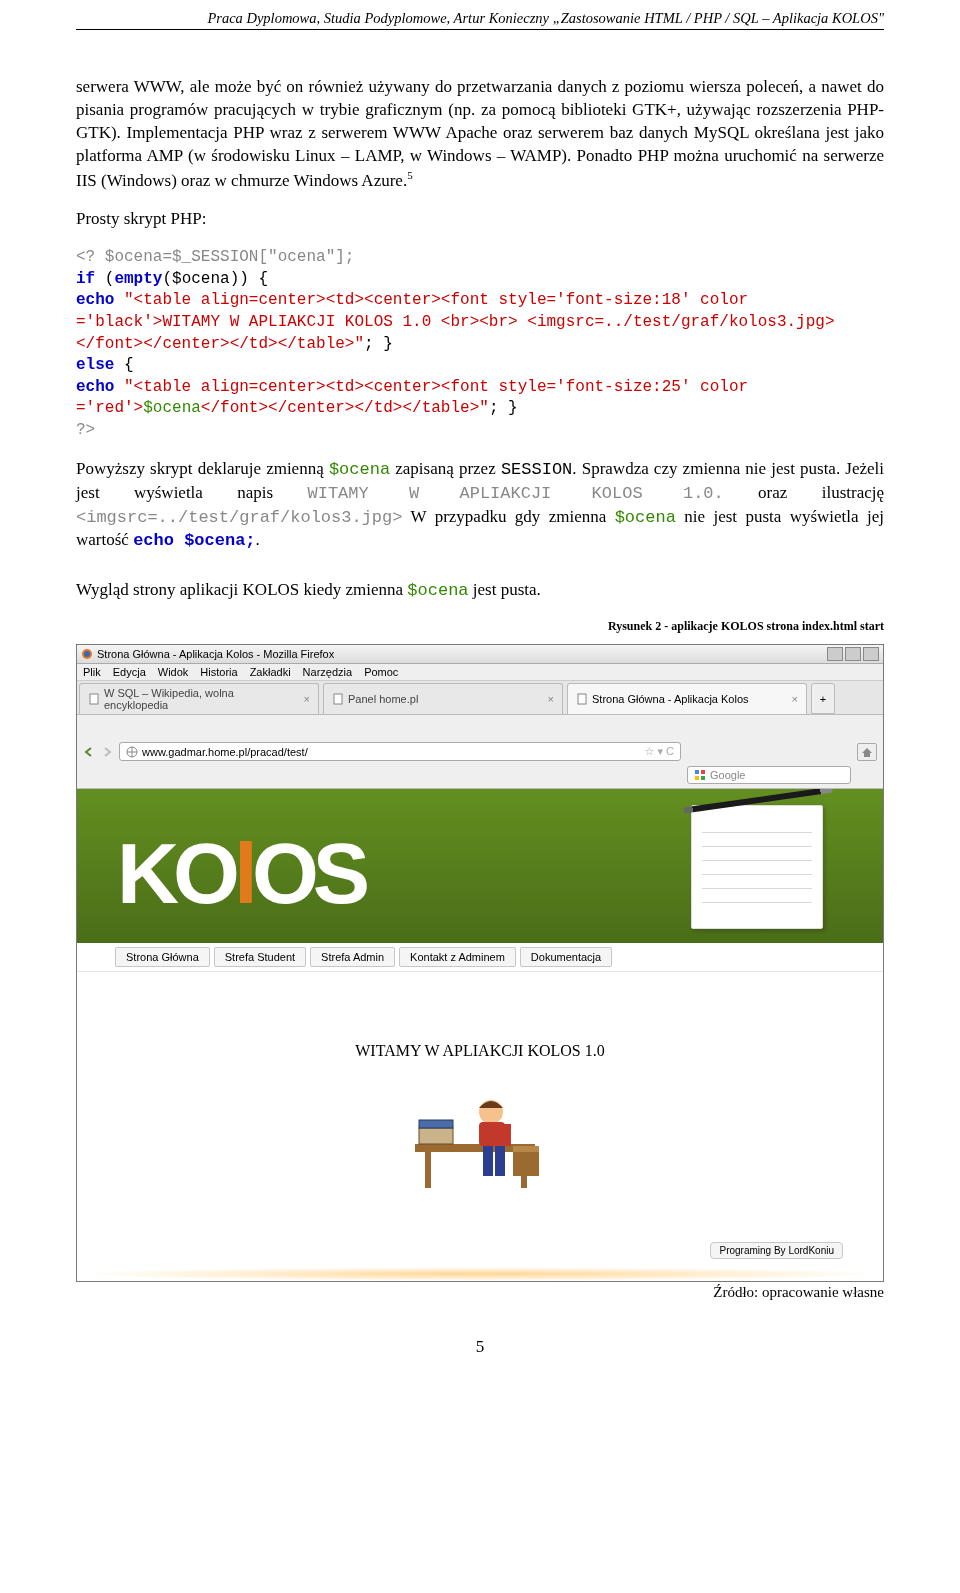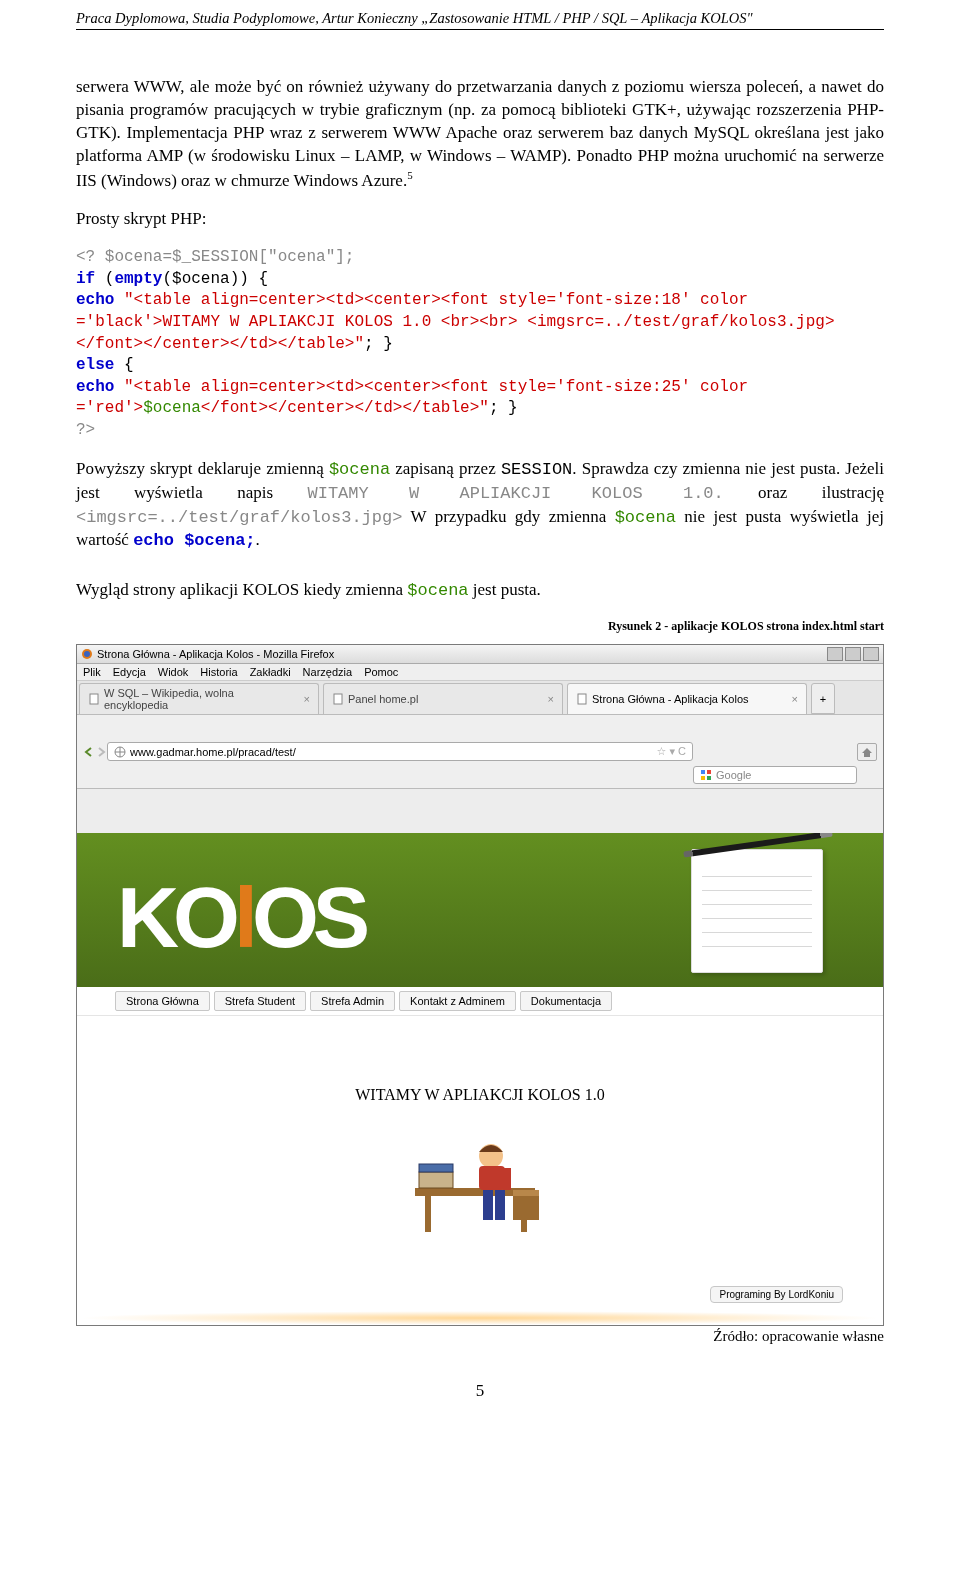--- a/index.html
+++ b/index.html
@@ -8,21 +8,21 @@
     font-size: 17px;
     color: #000;
     background: #fff;
     width: 960px;
   }
   .page {
     padding: 10px 76px 40px 76px;
   }
   .hdr {
     font-style: italic;
-    text-align: left;
+    text-align: right;
     font-size: 14.5px;
     border-bottom: 1px solid #000;
     padding-bottom: 2px;
     margin-bottom: 46px;
   }
   .para {
     text-align: justify;
     line-height: 1.35;
     margin-bottom: 16px;
   }
@@ -113,20 +113,21 @@
     text-align:center;
     margin:2px 0 0 2px;
     border-radius:3px 3px 0 0;
     display:flex; align-items:center; justify-content:center;
   }
   .addrbar {
     background:#efefef;
     border-bottom:1px solid #bbb;
     padding:4px 6px;
     display:flex;
+    gap:6px;
     align-items:center;
   }
   .addrbox {
     flex:1;
     background:#fff;
     border:1px solid #aaa;
     border-radius:3px;
     padding:2px 6px;
     display:flex;
     align-items:center;
@@ -145,21 +146,20 @@
     color:#888;
     margin-top:47px;
   }
   .home-ic {
     width:18px; height:16px;
     background:#eee; border:1px solid #aaa; border-radius:2px;
     display:flex;align-items:center;justify-content:center;
   }
   .viewport {
     background:#fff;
-    margin-top:44px;
   }
   .banner {
     height:154px;
     background:linear-gradient(#638f20,#4a6d18);
     position:relative;
     overflow:hidden;
   }
   .logo {
     position:absolute; left:40px; bottom:20px;
     display:flex; align-items:baseline;

